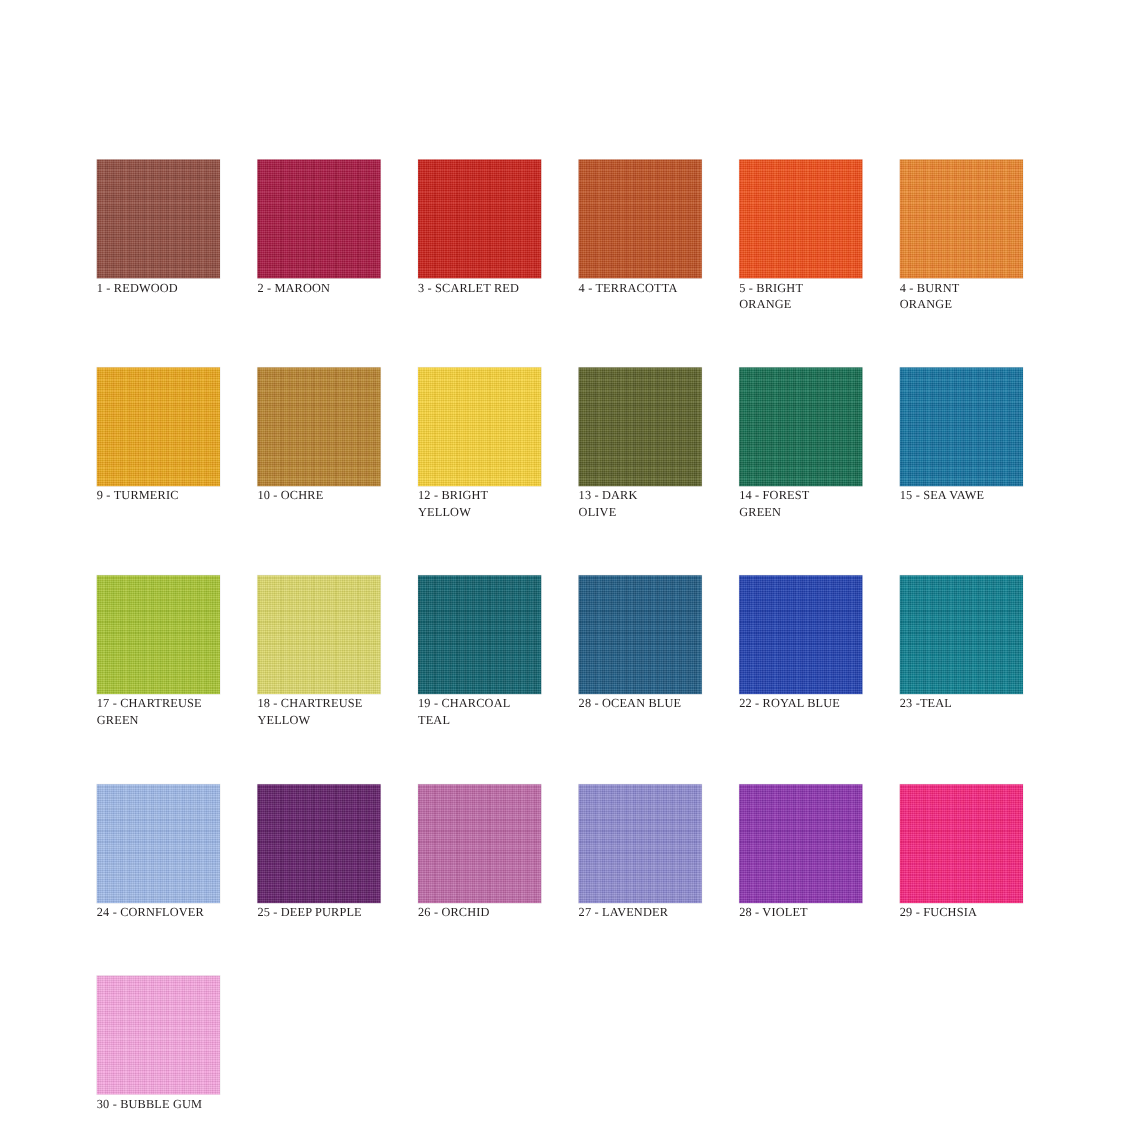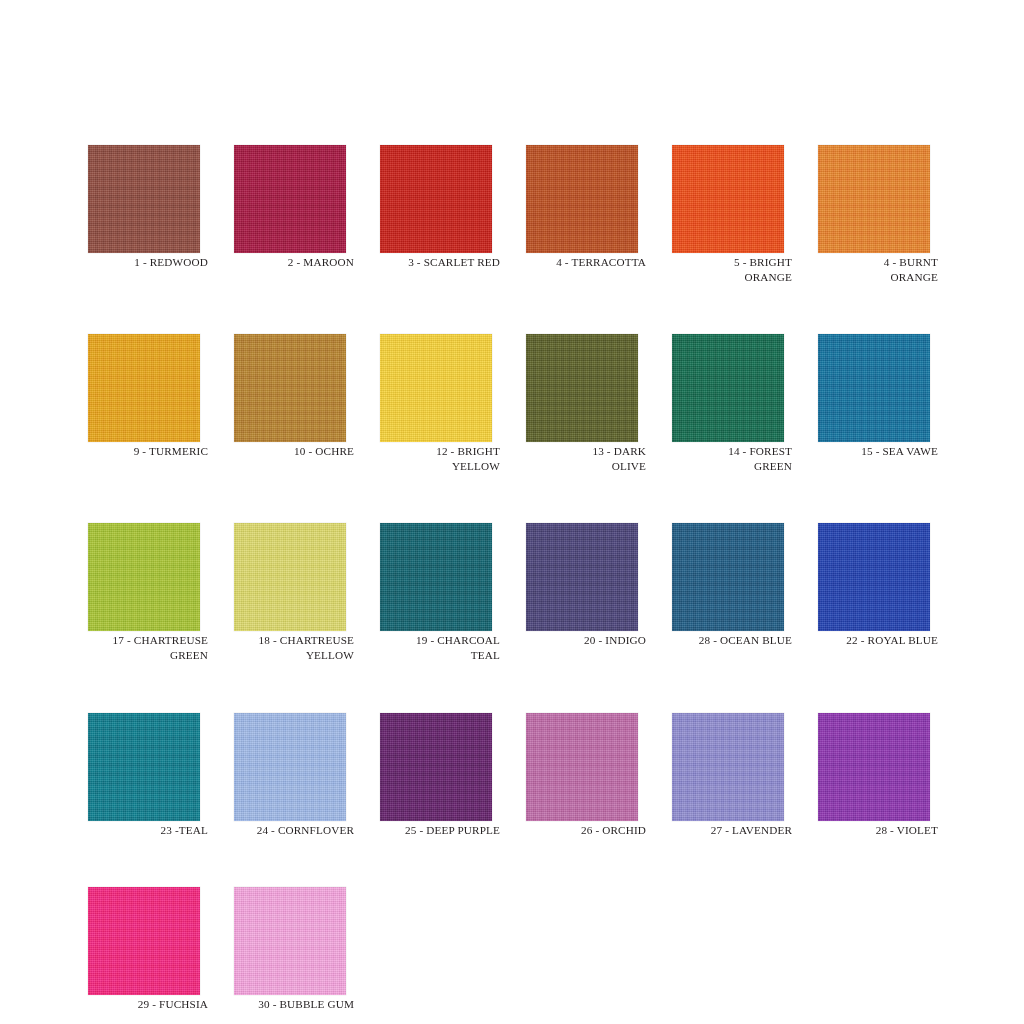--- a/index.html
+++ b/index.html
@@ -32,21 +32,20 @@
     width: 844px;
     display: grid;
     grid-template-columns: repeat(6, 112px);
     column-gap: 34px;
     row-gap: 50px;
   }
 
   .swatch-cell {
     width: 120px;
     position: relative;
-    text-align: right;
   }
 
   .swatch-chip {
     width: 112px;
     height: 108px;
     position: relative;
     overflow: hidden;
     box-shadow: 0 0 0 0.5px rgba(0,0,0,0.07);
   }
 
@@ -164,24 +163,20 @@
         <div class="swatch-chip" style="background-color: rgb(221, 217, 107);"></div>
         <div class="swatch-label">18 - CHARTREUSE
 YELLOW</div>
       </div>
       <div class="swatch-cell">
         <div class="swatch-chip" style="background-color: rgb(17, 98, 110);"></div>
         <div class="swatch-label">19 - CHARCOAL
 TEAL</div>
       </div>
       <div class="swatch-cell">
-        <div class="swatch-chip" style="background-color: rgb(74, 67, 120);"></div>
-        <div class="swatch-label">20 - INDIGO</div>
-      </div>
-      <div class="swatch-cell">
         <div class="swatch-chip" style="background-color: rgb(31, 91, 131);"></div>
         <div class="swatch-label">28 - OCEAN BLUE</div>
       </div>
       <div class="swatch-cell">
         <div class="swatch-chip" style="background-color: rgb(33, 64, 176);"></div>
         <div class="swatch-label">22 - ROYAL BLUE</div>
       </div>
       <div class="swatch-cell">
         <div class="swatch-chip" style="background-color: rgb(13, 124, 141);"></div>
         <div class="swatch-label">23 -TEAL</div>

